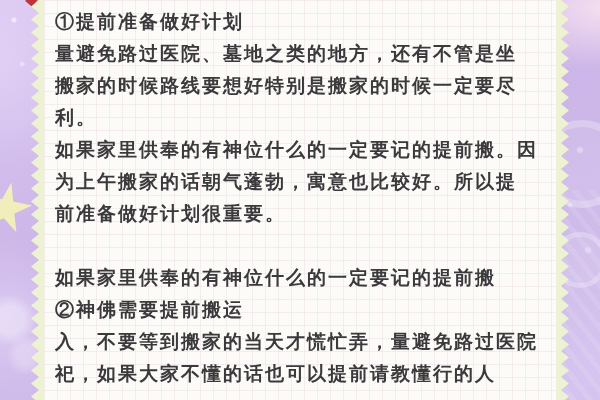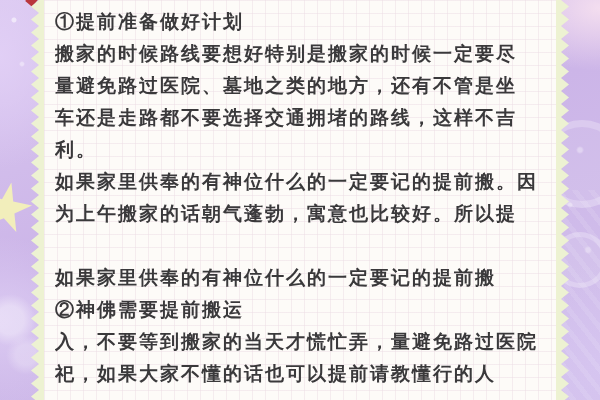--- a/index.html
+++ b/index.html
@@ -82,26 +82,26 @@
     </svg>
   <svg class="zigzag zz-right" viewBox="0 0 15 400" preserveAspectRatio="none">
       <path fill="#edf2d2" d="M0 0 L6 0 L14 6.5 L6 13 L14 19.5 L6 26 L14 32.5 L6 39 L14 45.5 L6 52 L14 58.5 L6 65 L14 71.5 L6 78 L14 84.5 L6 91 L14 97.5 L6 104 L14 110.5 L6 117 L14 123.5 L6 130 L14 136.5 L6 143 L14 149.5 L6 156 L14 162.5 L6 169 L14 175.5 L6 182 L14 188.5 L6 195 L14 201.5 L6 208 L14 214.5 L6 221 L14 227.5 L6 234 L14 240.5 L6 247 L14 253.5 L6 260 L14 266.5 L6 273 L14 279.5 L6 286 L14 292.5 L6 299 L14 305.5 L6 312 L14 318.5 L6 325 L14 331.5 L6 338 L14 344.5 L6 351 L14 357.5 L6 364 L14 370.5 L6 377 L14 383.5 L6 390 L14 396.5 L6 403 L0 400 Z"></path>
     </svg>
 
   <div class="card"></div>
 
   <div class="content">
     <div class="section">
       <div class="line">①提前准备做好计划</div>
+      <div class="line">量避免路过医院、墓地之类的地方，还有不管是坐</div>
       <div class="line">搬家的时候路线要想好特别是搬家的时候一定要尽</div>
-      <div class="line">量避免路过医院、墓地之类的地方，还有不管是坐</div>
-      <div class="line">车还是走路都不要选择交通拥堵的路线，这样不吉</div>
       <div class="line">利。</div>
       <div class="line">如果家里供奉的有神位什么的一定要记的提前搬。因</div>
       <div class="line">为上午搬家的话朝气蓬勃，寓意也比较好。所以提</div>
+      <div class="line">前准备做好计划很重要。</div>
     </div>
     <div class="section section-2">
       <div class="line">如果家里供奉的有神位什么的一定要记的提前搬</div>
       <div class="line">②神佛需要提前搬运</div>
       <div class="line">入，不要等到搬家的当天才慌忙弄，量避免路过医院</div>
       <div class="line">祀，如果大家不懂的话也可以提前请教懂行的人</div>
     </div>
   </div>
 
 </div>

